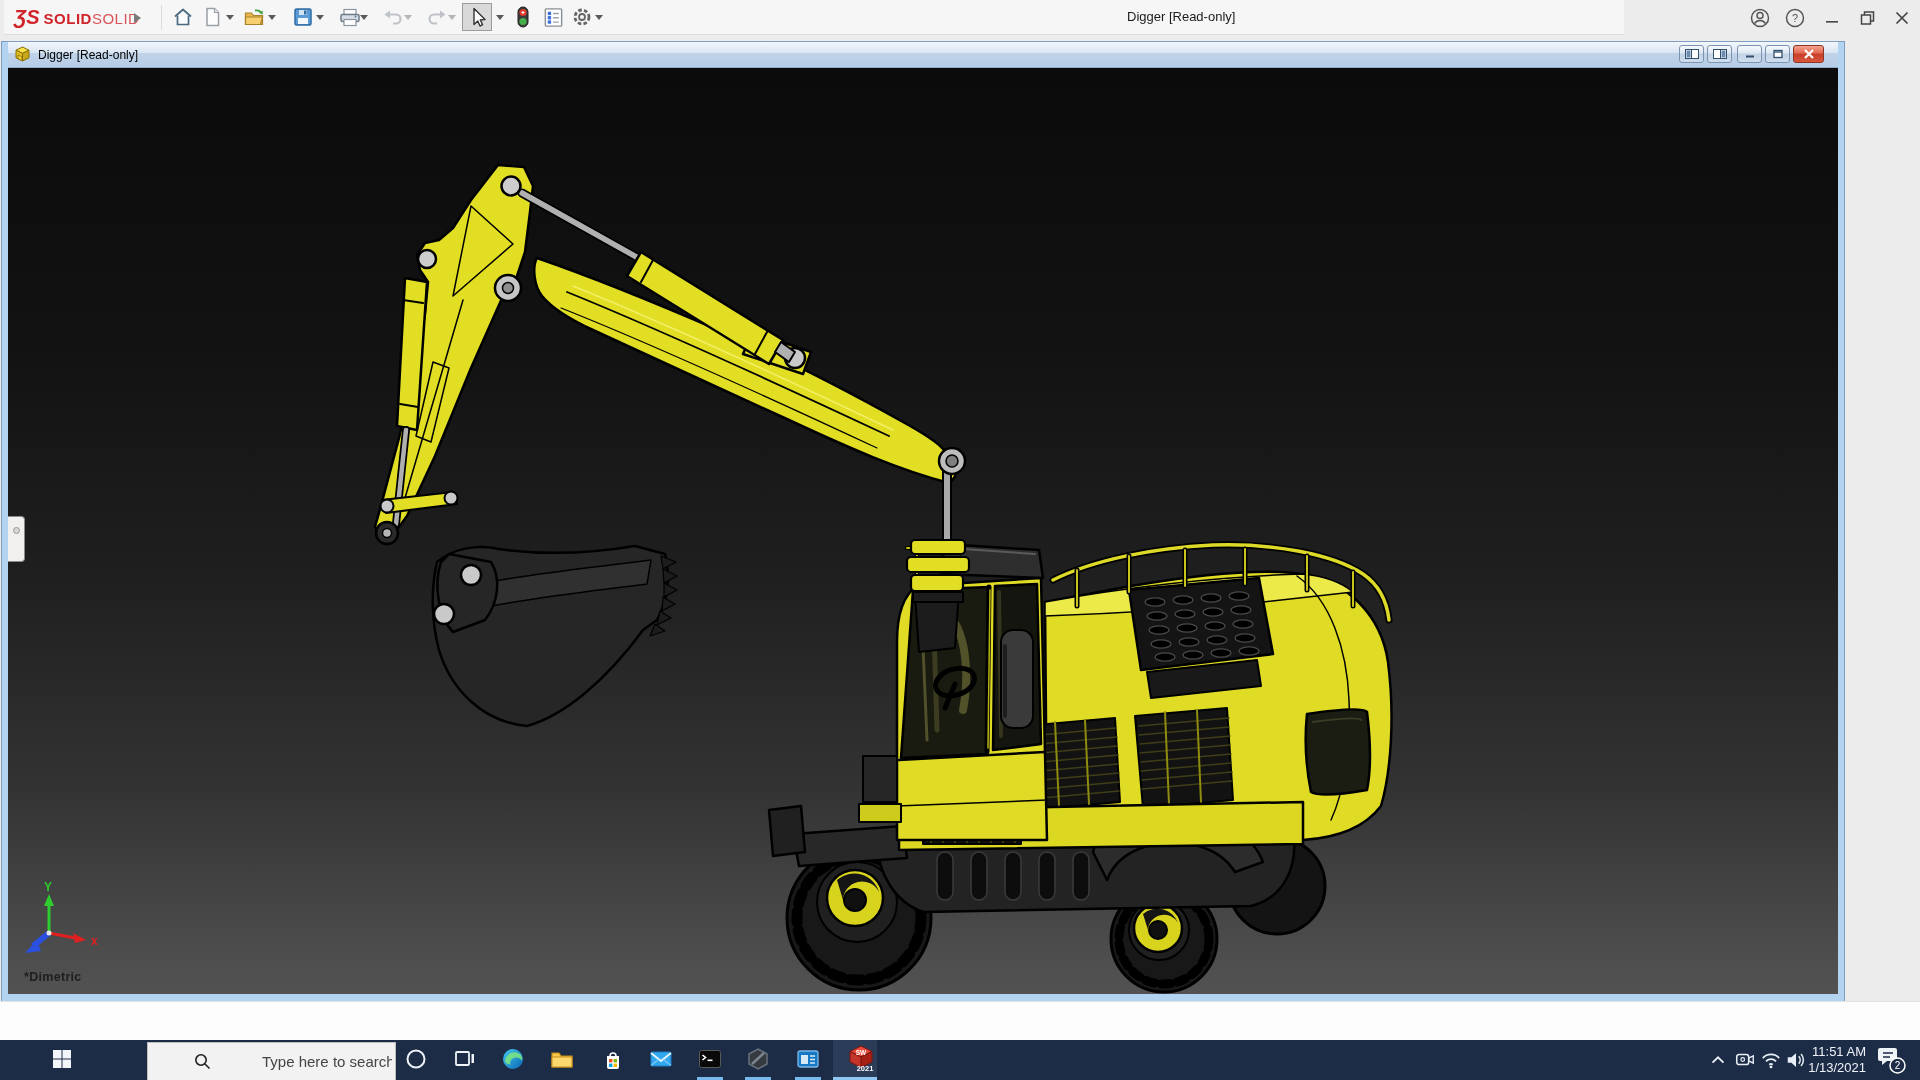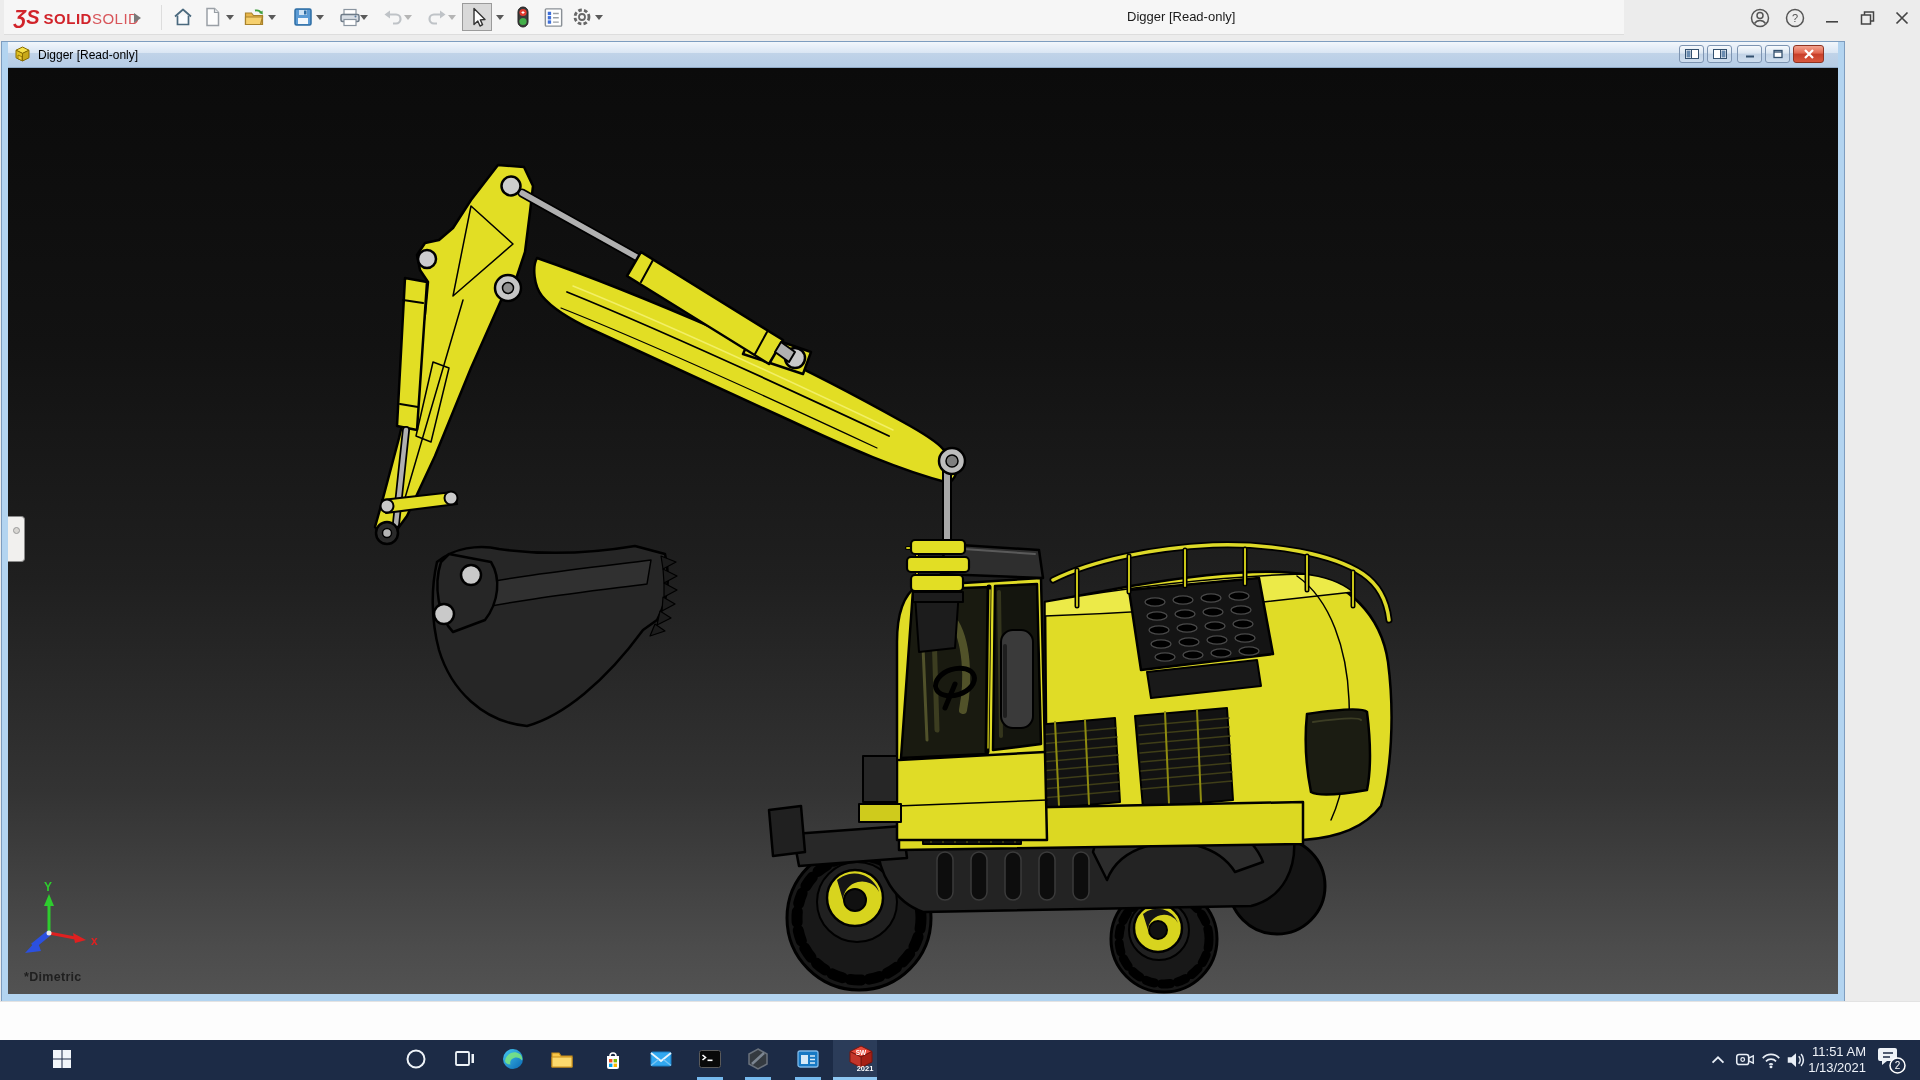--- a/index.html
+++ b/index.html
@@ -461,20 +461,27 @@
 
   <footer class="taskbar">
     <div class="tk" style="left:40px">
       <svg width="20" height="20" viewBox="0 0 20 20">
           <rect x="1" y="1" width="8.5" height="8.5" fill="#f2f6fa"></rect>
           <rect x="10.5" y="1" width="8.5" height="8.5" fill="#f2f6fa"></rect>
           <rect x="1" y="10.5" width="8.5" height="8.5" fill="#f2f6fa"></rect>
           <rect x="10.5" y="10.5" width="8.5" height="8.5" fill="#f2f6fa"></rect>
         </svg>
     </div>
+    <div class="searchbox">
+      <svg width="17" height="17" viewBox="0 0 17 17">
+          <circle cx="7" cy="7" r="5.2" fill="none" stroke="#1f1f1f" stroke-width="1.6"></circle>
+          <path d="M11,11 L15.5,15.5" stroke="#1f1f1f" stroke-width="1.6"></path>
+        </svg>
+      <input type="text" placeholder="Type here to search" style="">
+    </div>
 
     <div class="tk" style="left:394px">
       <svg width="22" height="22" viewBox="0 0 22 22">
           <circle cx="11" cy="11" r="8.5" fill="none" stroke="#eef3f8" stroke-width="2"></circle>
         </svg>
     </div>
     <div class="tk" style="left:442px">
       <svg width="24" height="24" viewBox="0 0 24 24">
           <rect x="4" y="5" width="13" height="13" rx="1" fill="none" stroke="#eef3f8" stroke-width="1.8"></rect>
           <rect x="19.5" y="7" width="2.5" height="9" fill="#eef3f8"></rect>

